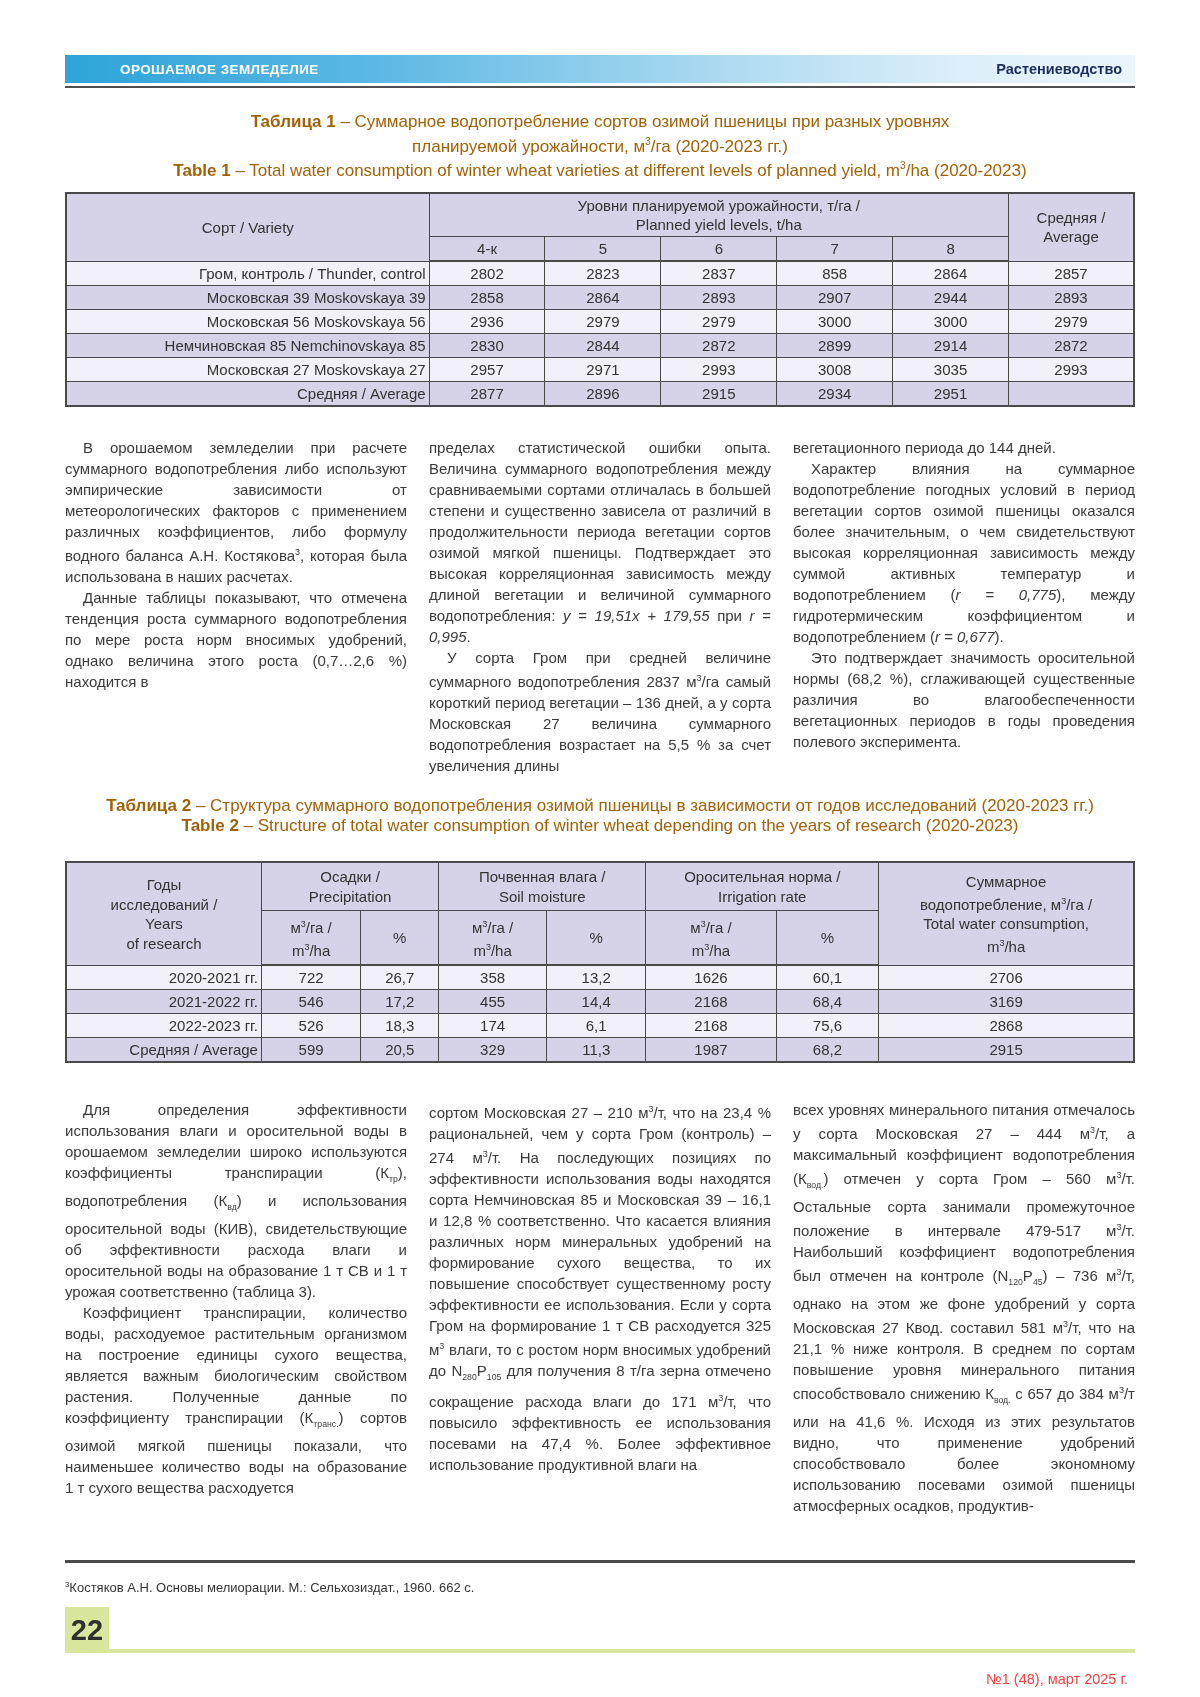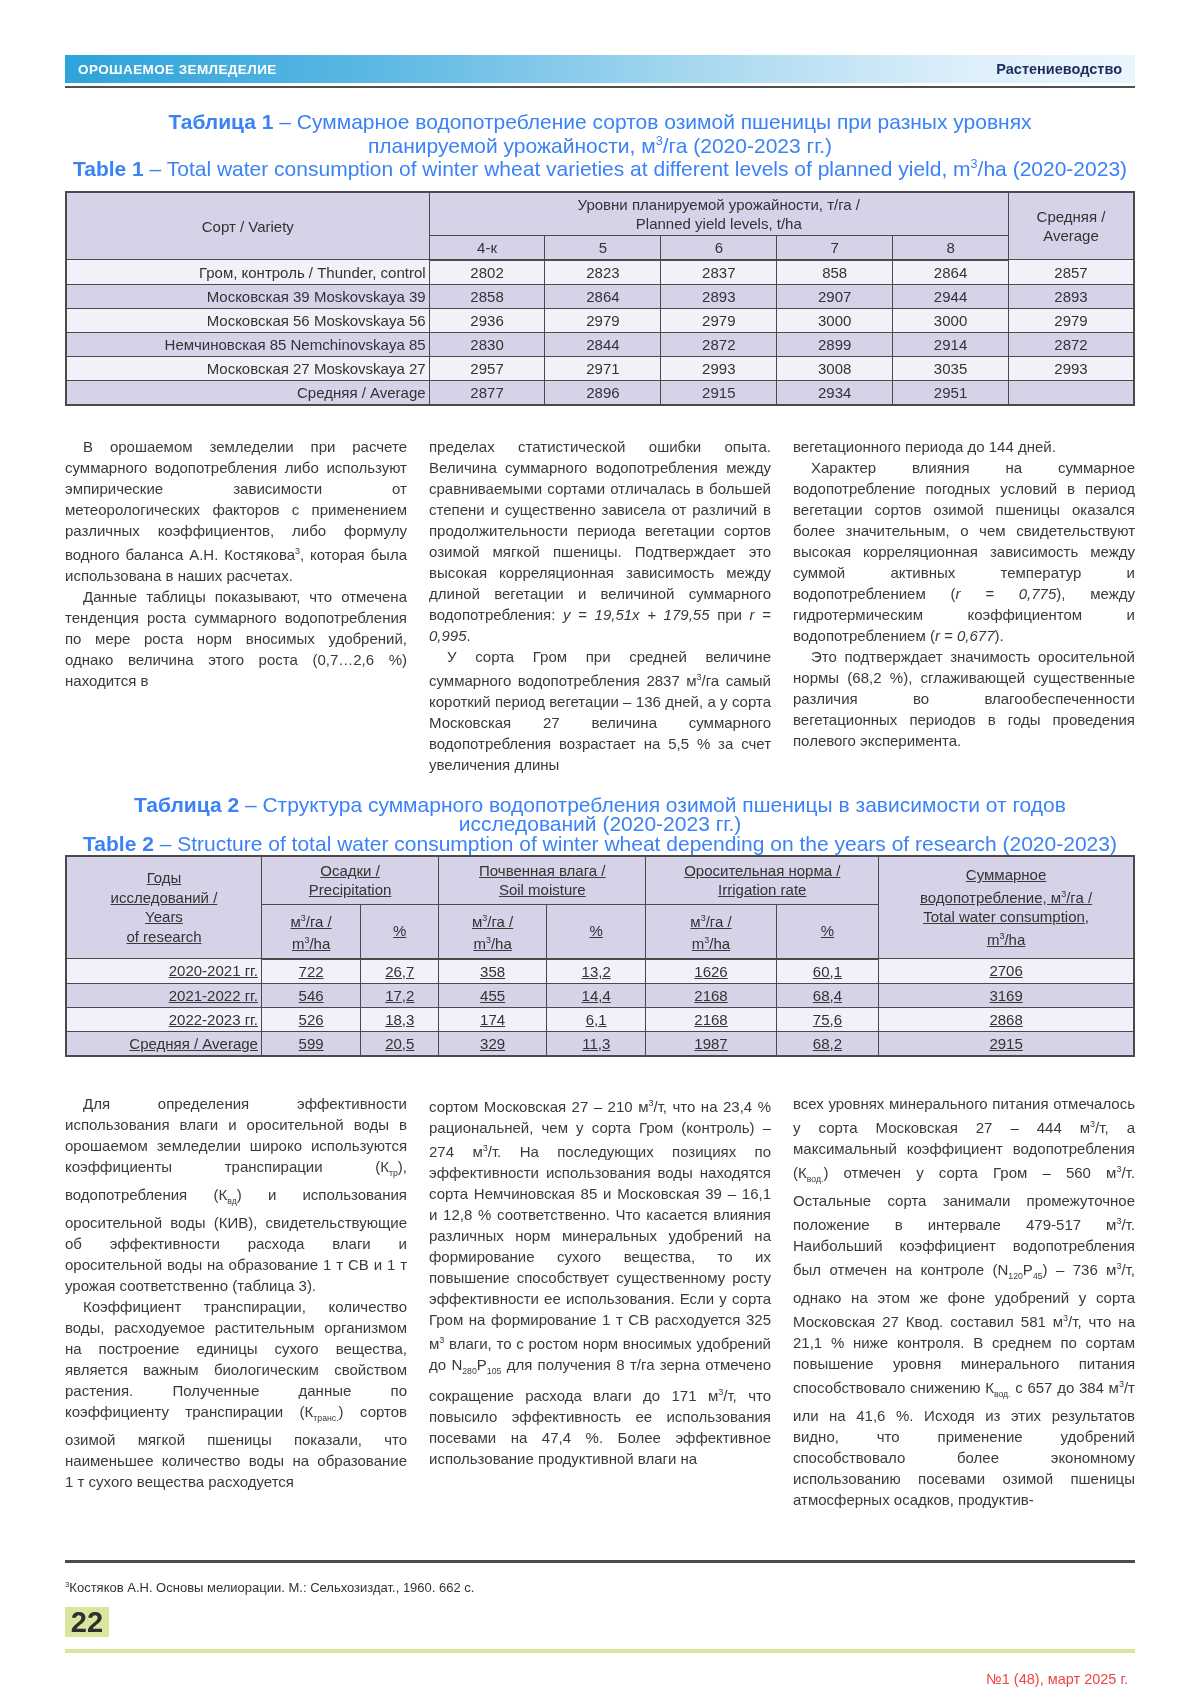--- a/index.html
+++ b/index.html
@@ -17,26 +17,26 @@
   .topbar {
     height:28px;
     background:linear-gradient(90deg,
       var(--header_gradient_start,#2da4da) 0%,
       #5ab7e3 28%, #a9d9f0 60%, #ddeffa 84%,
       var(--header_gradient_end,#eaf5fc) 100%);
     display:flex; justify-content:space-between; align-items:center;
     padding:0 13px;
     box-sizing:border-box;
   }
-  .topbar .left  { color:var(--header_left_text,#ffffff); font-weight:bold; font-size:13.5px; letter-spacing:.4px; }
+  .topbar .left  { color:var(--header_left_text,#ffffff); font-weight:bold; font-size:13.5px; letter-spacing:.4px;margin-left:42px; }
   .topbar .right { color:var(--header_right_text,#1b2c5e); font-weight:bold; font-size:14.5px; }
   .topbar-underline { height:2px; background:#4f4f4f; margin-top:3px; }
 
   
-  .caption { text-align:center; font-size:21px; line-height:19.6px; color:#3b82f6; }
+  .caption { text-align:center; font-size:17px; line-height:19.6px; color:#a16207; }
   .caption-1 { margin-top:24px; }
   .caption-2 { margin-top:20px; }
   .caption sup { font-size:.6em; }
 
   
   table.tbl {
     width:100%; border-collapse:collapse; table-layout:fixed;
     border:2px solid var(--table_border,#4a4a4a);
     margin-top:12px;
   }
@@ -45,40 +45,40 @@
     text-align:center; vertical-align:middle;
     font-size:15px; line-height:19px; font-weight:normal;
     color:#333333; padding:2px 3px;
   }
   table.tbl thead th { background:var(--table_header_bg,#d6d2e7); }
   table.tbl thead tr:last-child th { border-bottom:2px solid var(--table_border,#4a4a4a); }
   table.tbl tbody tr:nth-child(odd)  { background:var(--table_row_bg,#f2f0f8); }
   table.tbl tbody tr:nth-child(even) { background:var(--table_row_alt_bg,#d6d3e8); }
   table.tbl td.c-left { text-align:right; padding-left:8px; }
   table.tbl sup { font-size:.6em; }
-  #table2 { margin-top:1px;text-decoration:underline; }
+  #table2 { margin-top:26px; }
   #table2 thead th { line-height:19.5px; padding:4px 3px; }
 
   
   .cols { display:flex; gap:22px; text-align:justify; }
   .cols-top    { margin-top:30px; }
   .cols-bottom { margin-top:36px; }
   .col { flex:1 1 0; min-width:0; }
   .col p { margin:0; font-size:15px; line-height:21px; color:#3a3a3a; }
   .col p.ind { text-indent:18px; }
   .col sup { font-size:.6em; }
   .col sub { font-size:.58em; }
 
   
   .footnote-rule { position:absolute; left:65px; right:65px; top:1560px; height:3px; background:#4a4a4a; }
   .footnote { position:absolute; left:65px; right:65px; top:1580px; font-size:13px; color:#333333; }
   .footnote sup { font-size:.6em; }
   .footer-line { position:absolute; left:65px; right:65px; top:1649px; height:4px; background:var(--page_accent_lime,#d9e79e); }
   .page-badge {
-    position:absolute; left:65px; top:1607px; width:44px; height:30px;
+    position:absolute; left:65px; top:1607px; width:44px; height:46px;
     background:var(--page_accent_lime,#d9e79e);
     display:flex; align-items:center; justify-content:center;
     font-size:29px; font-weight:bold; color:#2f2f2f;
   }
   .issue { position:absolute; right:72px; top:1625px; font-size:14.5px; color:#ef4444;margin-top:46px; }
 </style>
 </head>
 <body>
 
 <div class="page">

